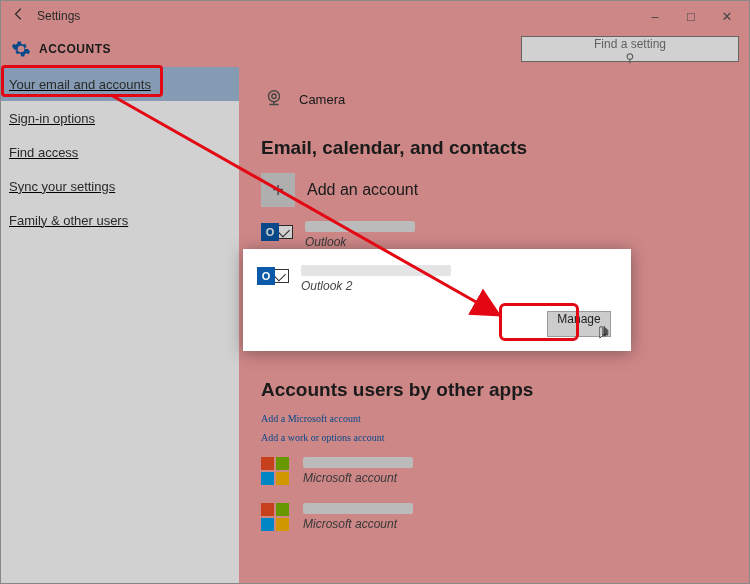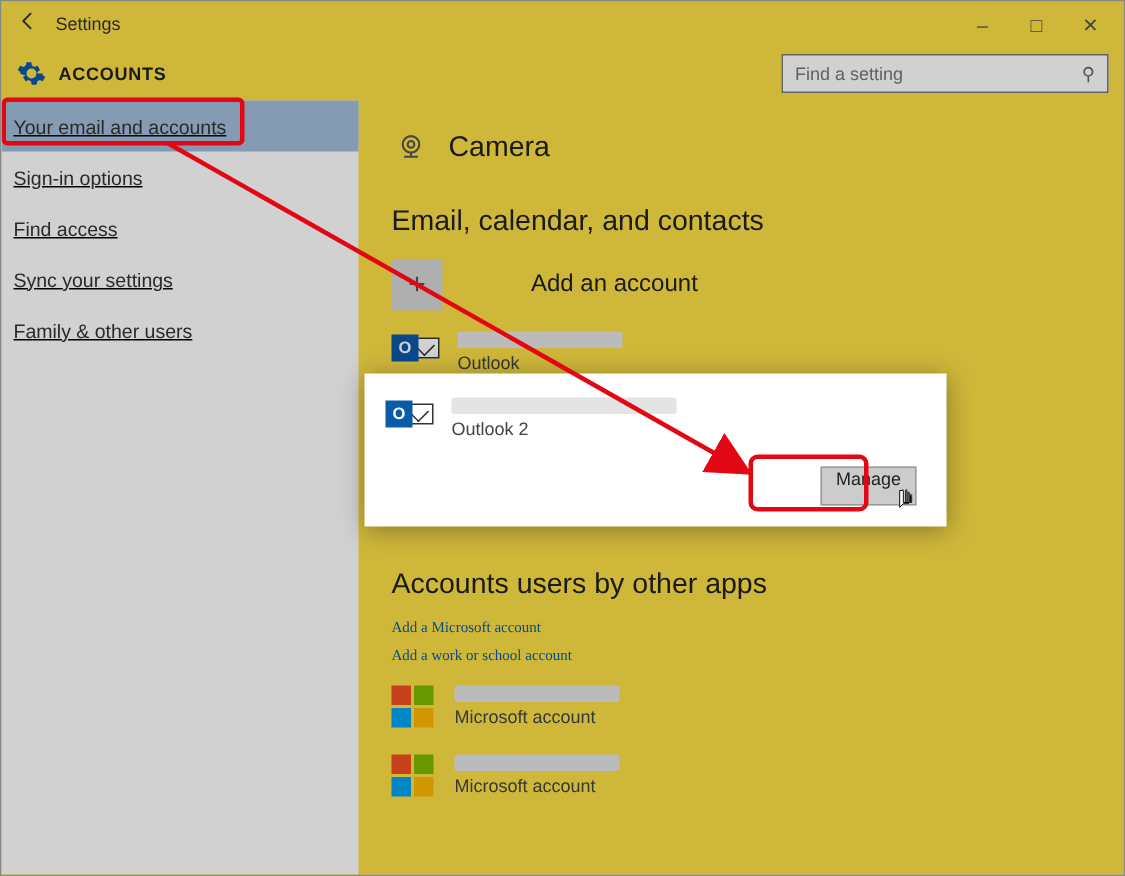--- a/index.html
+++ b/index.html
@@ -1,20 +1,20 @@
 <!DOCTYPE html>
 <html><head>
 <meta charset="utf-8">
 <style>
 * { box-sizing: border-box; margin: 0; padding: 0; font-family: "Segoe UI", Arial, sans-serif; }
 body { background: #f0f0f0; }
 .window {
   position: relative;
   width: 750px; height: 584px;
-  background: #fde047; border: 1px solid #888;
+  background: #fca5a5; border: 1px solid #888;
   display: flex; flex-direction: column;
   overflow: hidden;
 }
 .overlay {
   position: absolute; inset: 0;
   background: rgba(0,0,0,0.18);
   pointer-events: none;
   z-index: 5;
 }
 .titlebar {
@@ -28,45 +28,45 @@
 .settings-header {
   height: 36px; display: flex; align-items: center; padding: 0 10px 0 6px;
 }
 .gear {
   width: 20px; height: 20px; margin: 0 8px 0 4px; color: #0b5aa9;
 }
 .accounts-label { font-size: 12px; font-weight: 600; letter-spacing: 0.5px; color: #222; }
 .settings-header .spacer { flex: 1; }
 .searchbox {
   width: 218px; height: 26px; border: 1px solid #7a7a7a; background: #fff;
-  display: flex; align-items: center; padding: 0 8px; font-size: 12px; color: #777;
+  display: flex; align-items: center; padding: 0 8px; font-size: 12px; color: #777; flex-direction: column;
 }
 .searchbox .sp { flex: 1; }
 .searchbox .mag { font-size: 12px; color: #666; }
 .body { flex: 1; display: flex; min-height: 0; }
 .sidebar { width: 238px; background: #fff; text-decoration: underline; }
 .sidebar-item {
   height: 34px; display: flex; align-items: center; padding-left: 8px;
   font-size: 13px; color: #333;
 }
 .sidebar-item.active { background: #a2bedb; }
 .content { flex: 1; padding: 8px 22px 20px 22px; overflow: hidden; color: #222; }
 .cam-row { display: flex; align-items: center; height: 48px; }
 .cam-icon { width: 22px; height: 22px; color: #555; margin-right: 14px; margin-left: 2px; }
-.cam-label { font-size: 19px; }
-h2.section { font-size: 19px; font-weight: 400; margin: 14px 0 12px; color: #222; }
-.add-row { display: flex; align-items: center; height: 38px; gap: 47px; }
+.cam-label { font-size: 13px; }
+h2.section { font-size: 19px; font-weight: 700; margin: 14px 0 12px; color: #222; }
+.add-row { display: flex; align-items: center; height: 38px; }
 .plusbox { width: 34px; height: 34px; background: #d6d6d6; color: #555; display:flex; align-items:center; justify-content:center; font-size: 20px; margin-right: 12px; }
 .link { color: #0b5aa9; font-size: 10px; margin: 8px 0; display: block; font-family: Liberation Serif, serif; }
 .acc-row { display: flex; align-items: center; height: 40px; margin-top: 6px; }
 .acc-icon { width: 34px; height: 28px; margin-right: 10px; position: relative; }
 .outlook-icon .box { position:absolute; left:0; top:2px; width:18px; height:18px; background:#0b5aa9; color:#fff; font-size:11px; font-weight:700; display:flex; align-items:center; justify-content:center; }
 .outlook-icon .env { position:absolute; left:14px; top:4px; width:18px; height:14px; background:#fff; border:1px solid #333; }
 .outlook-icon .env::after { content:""; position:absolute; left:3px; top:2px; width:9px; height:6px; border-left:1px solid #333; border-bottom:1px solid #333; transform: rotate(-45deg); }
-.acc-text { font-size: 12px; line-height: 14px; }
+.acc-text { font-size: 12px; line-height: 14px; font-style: italic; }
 .acc-text .nm { color:#bbb; background:#e4e4e4; border-radius:2px; display:inline-block; width: 110px; height: 11px; }
 .acc-text .sv { color:#444; }
 
 .popout {
   position: absolute;
   left: 242px; top: 248px;
   width: 388px; height: 102px;
   background: #fff;
   box-shadow: 0 2px 16px rgba(0,0,0,0.35);
   z-index: 10;
@@ -168,21 +168,21 @@
             <div class="box">O</div>
           </div>
         <div class="acc-text"><span class="nm"></span><br><span class="sv">Outlook</span></div>
       </div>
 
       <div style="height:110px"></div>
 
       <h2 class="section">Accounts users by other apps</h2>
 
       <a class="link">Add a Microsoft account</a>
-      <a class="link">Add a work or school account</a>
+      <a class="link">Add a work or options account</a>
 
       <div class="acc-row">
         <div class="ms-logo">
             <span></span>
             <span></span>
             <span></span>
             <span></span>
           </div>
         <div class="acc-text"><span class="nm"></span><br><span class="sv">Microsoft account</span></div>
       </div>

